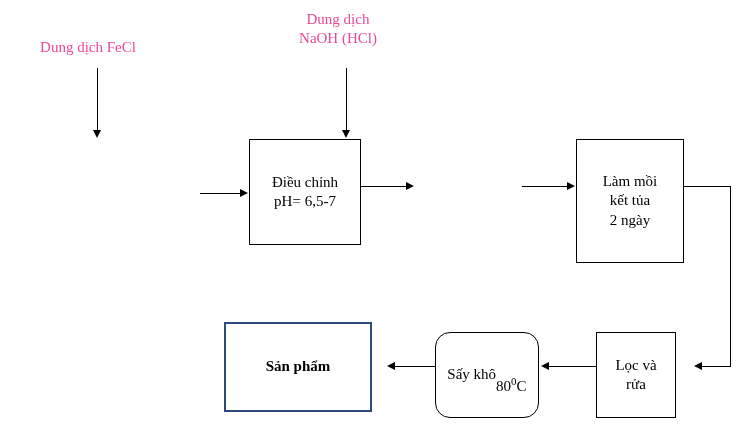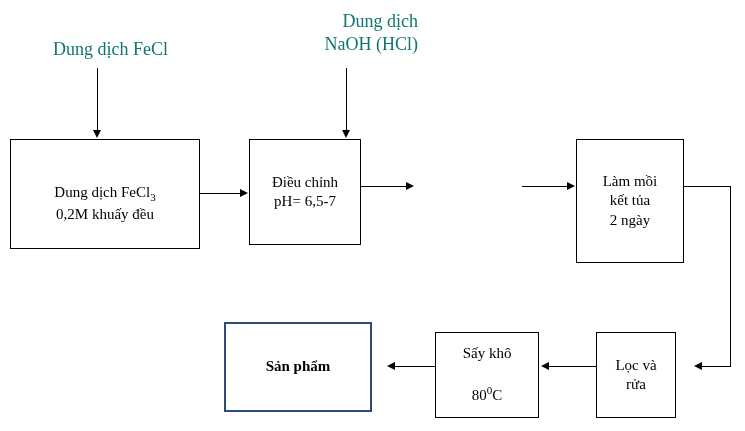--- a/index.html
+++ b/index.html
@@ -11,24 +11,24 @@
     position: relative;
     width: 745px;
     height: 431px;
     background: #ffffff;
     font-family: "Liberation Serif", serif;
     color: #000000;
     overflow: hidden;
   }
   .label {
     position: absolute;
-    text-align: right;
-    font-size: 18px;
+    text-align: center;
+    font-size: 15px;
     line-height: 1.25;
-    color: #0f766e;
+    color: #ec4899;
     white-space: pre-line;
   }
   .box {
     position: absolute;
     box-sizing: border-box;
     border: 1px solid #000000;
     background: #ffffff;
     display: flex;
     align-items: center;
     justify-content: center;
@@ -94,26 +94,20 @@
 
   <div class="label" style="left:258px; top:10px; width:160px;">Dung dịch
 NaOH (HCl)</div>
 
   <div class="vline" style="left:97px; top:68px; height:66px;"></div>
   <div class="arrow-down" style="left:93px; top:130px;"></div>
 
   <div class="vline" style="left:346px; top:68px; height:66px;"></div>
   <div class="arrow-down" style="left:342px; top:130px;"></div>
 
-  <div class="box" style="left:10px; top:139px; width:190px; height:110px; flex-direction:column;">
-    <div>
-      <span>Dung dịch FeCl</span><span class="sub">3</span>
-    </div>
-    <div>0,2M khuấy đều</div>
-  </div>
 
   <div class="hline" style="left:200px; top:193px; width:42px;"></div>
   <div class="arrow-right" style="left:240px; top:189px;"></div>
 
   <div class="box" style="left:249px; top:139px; width:112px; height:106px;">Điều chỉnh
 pH= 6,5-7</div>
 
   <div class="hline" style="left:361px; top:186px; width:47px;"></div>
   <div class="arrow-right" style="left:406px; top:182px;"></div>
 
@@ -129,21 +123,21 @@
   <div class="vline" style="left:730px; top:186px; height:180px;"></div>
   <div class="hline" style="left:700px; top:366px; width:31px;"></div>
   <div class="arrow-left" style="left:694px; top:362px;"></div>
 
   <div class="box" style="left:596px; top:332px; width:80px; height:86px;">Lọc và
 rửa</div>
 
   <div class="hline" style="left:547px; top:366px; width:49px;"></div>
   <div class="arrow-left" style="left:541px; top:362px;"></div>
 
-  <div class="box" style="left:435px; top:332px; width:104px; height:86px; flex-direction:column;">
+  <div class="box" style="left:435px; top:332px; width:104px; height:86px; flex-direction:row;border-radius:15px;">
     <div>Sấy khô</div>
     <div>
       <span>80</span><span class="sup">0</span><span>C</span>
     </div>
   </div>
 
   <div class="hline" style="left:393px; top:366px; width:42px;"></div>
   <div class="arrow-left" style="left:387px; top:362px;"></div>
 
   <div class="box product" style="left:224px; top:322px; width:148px; height:90px;">Sản phẩm</div>

